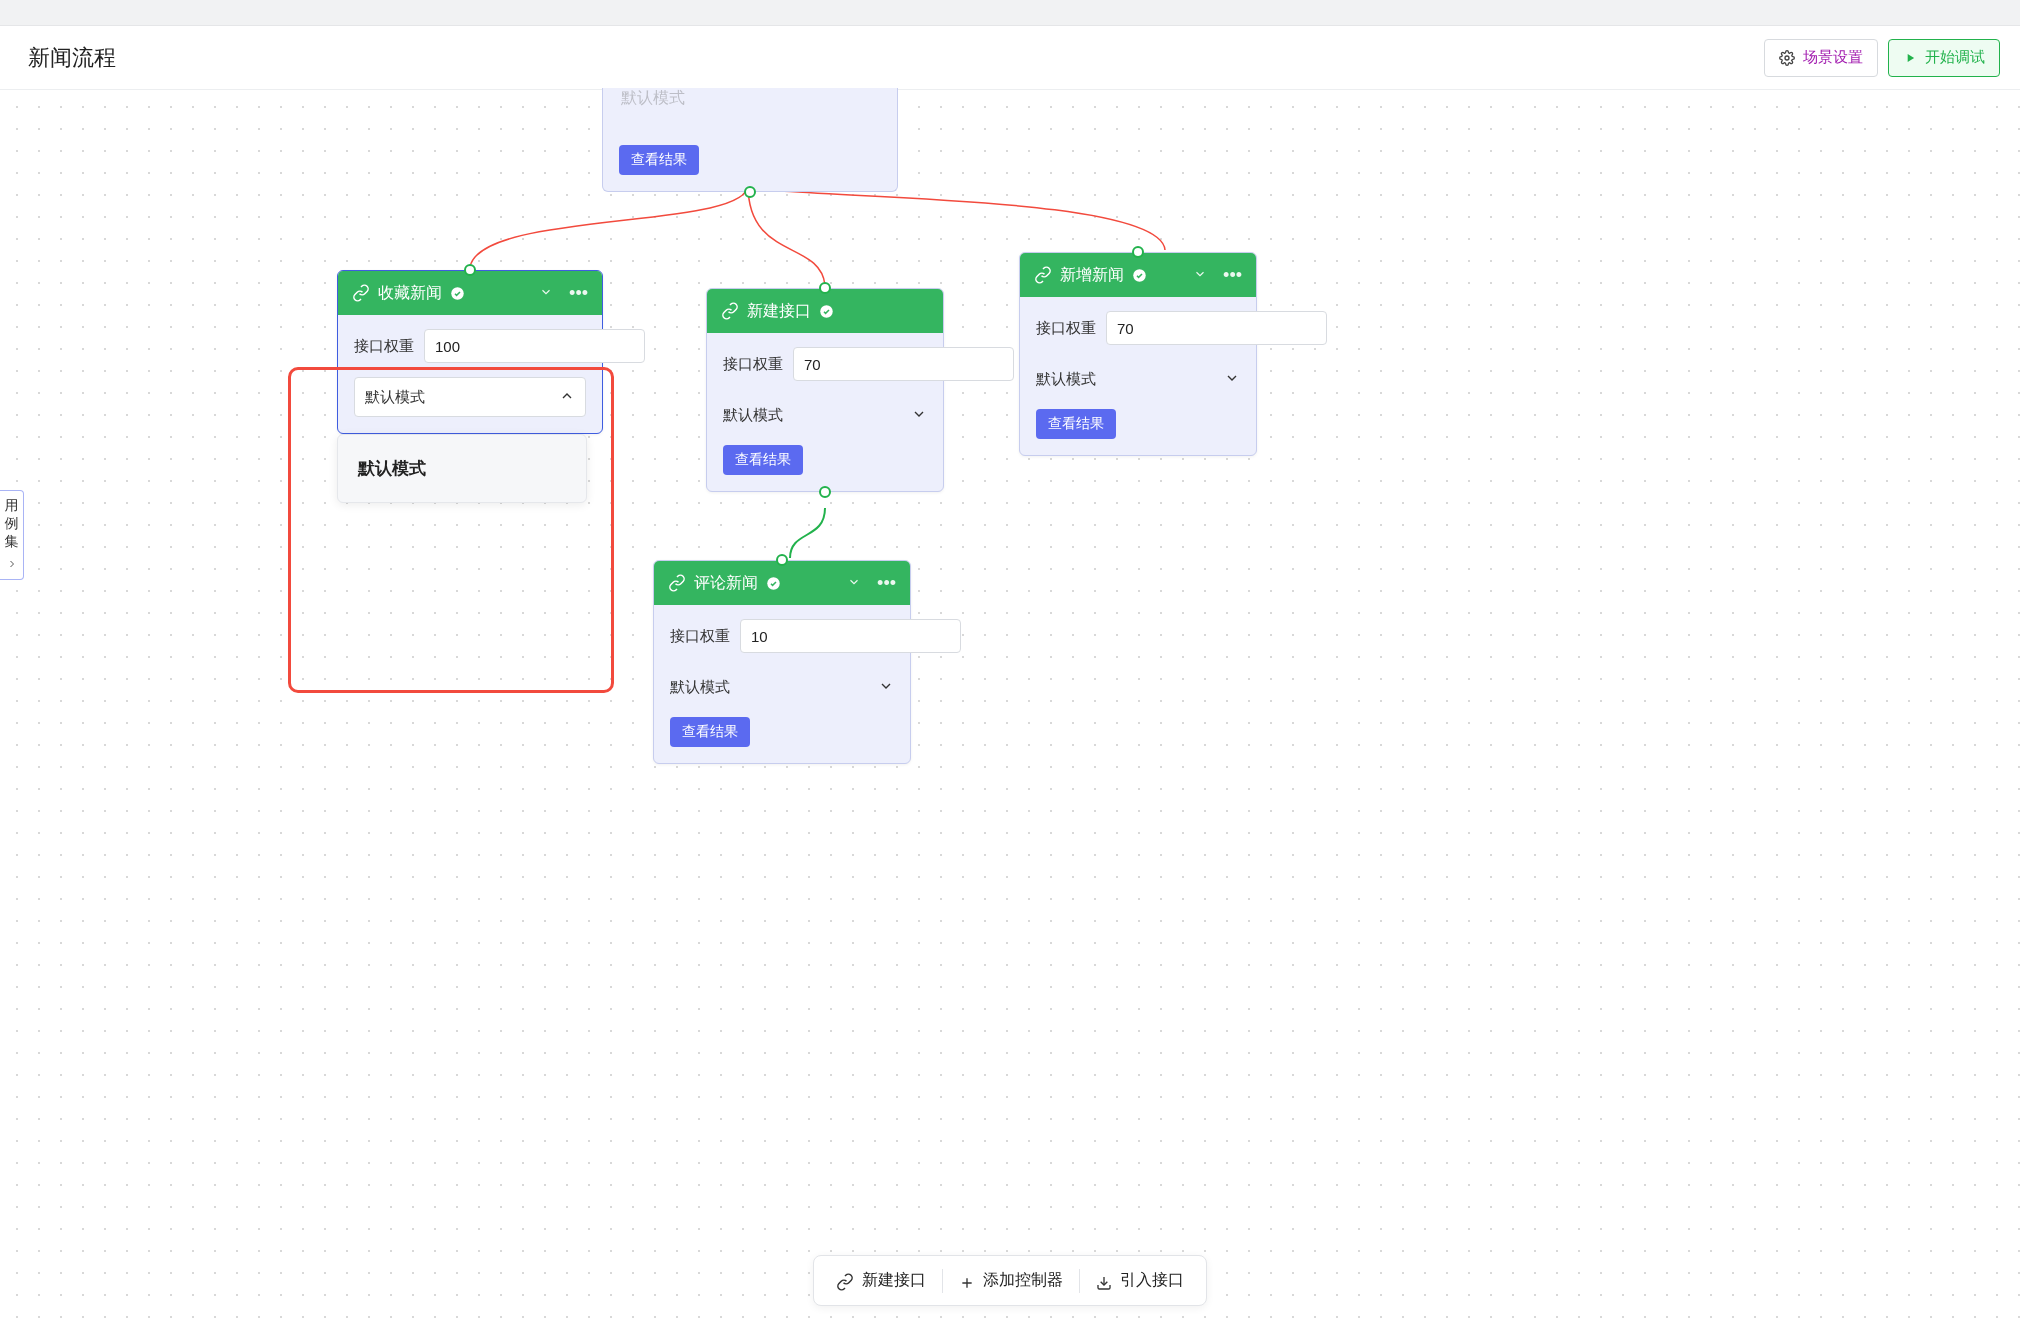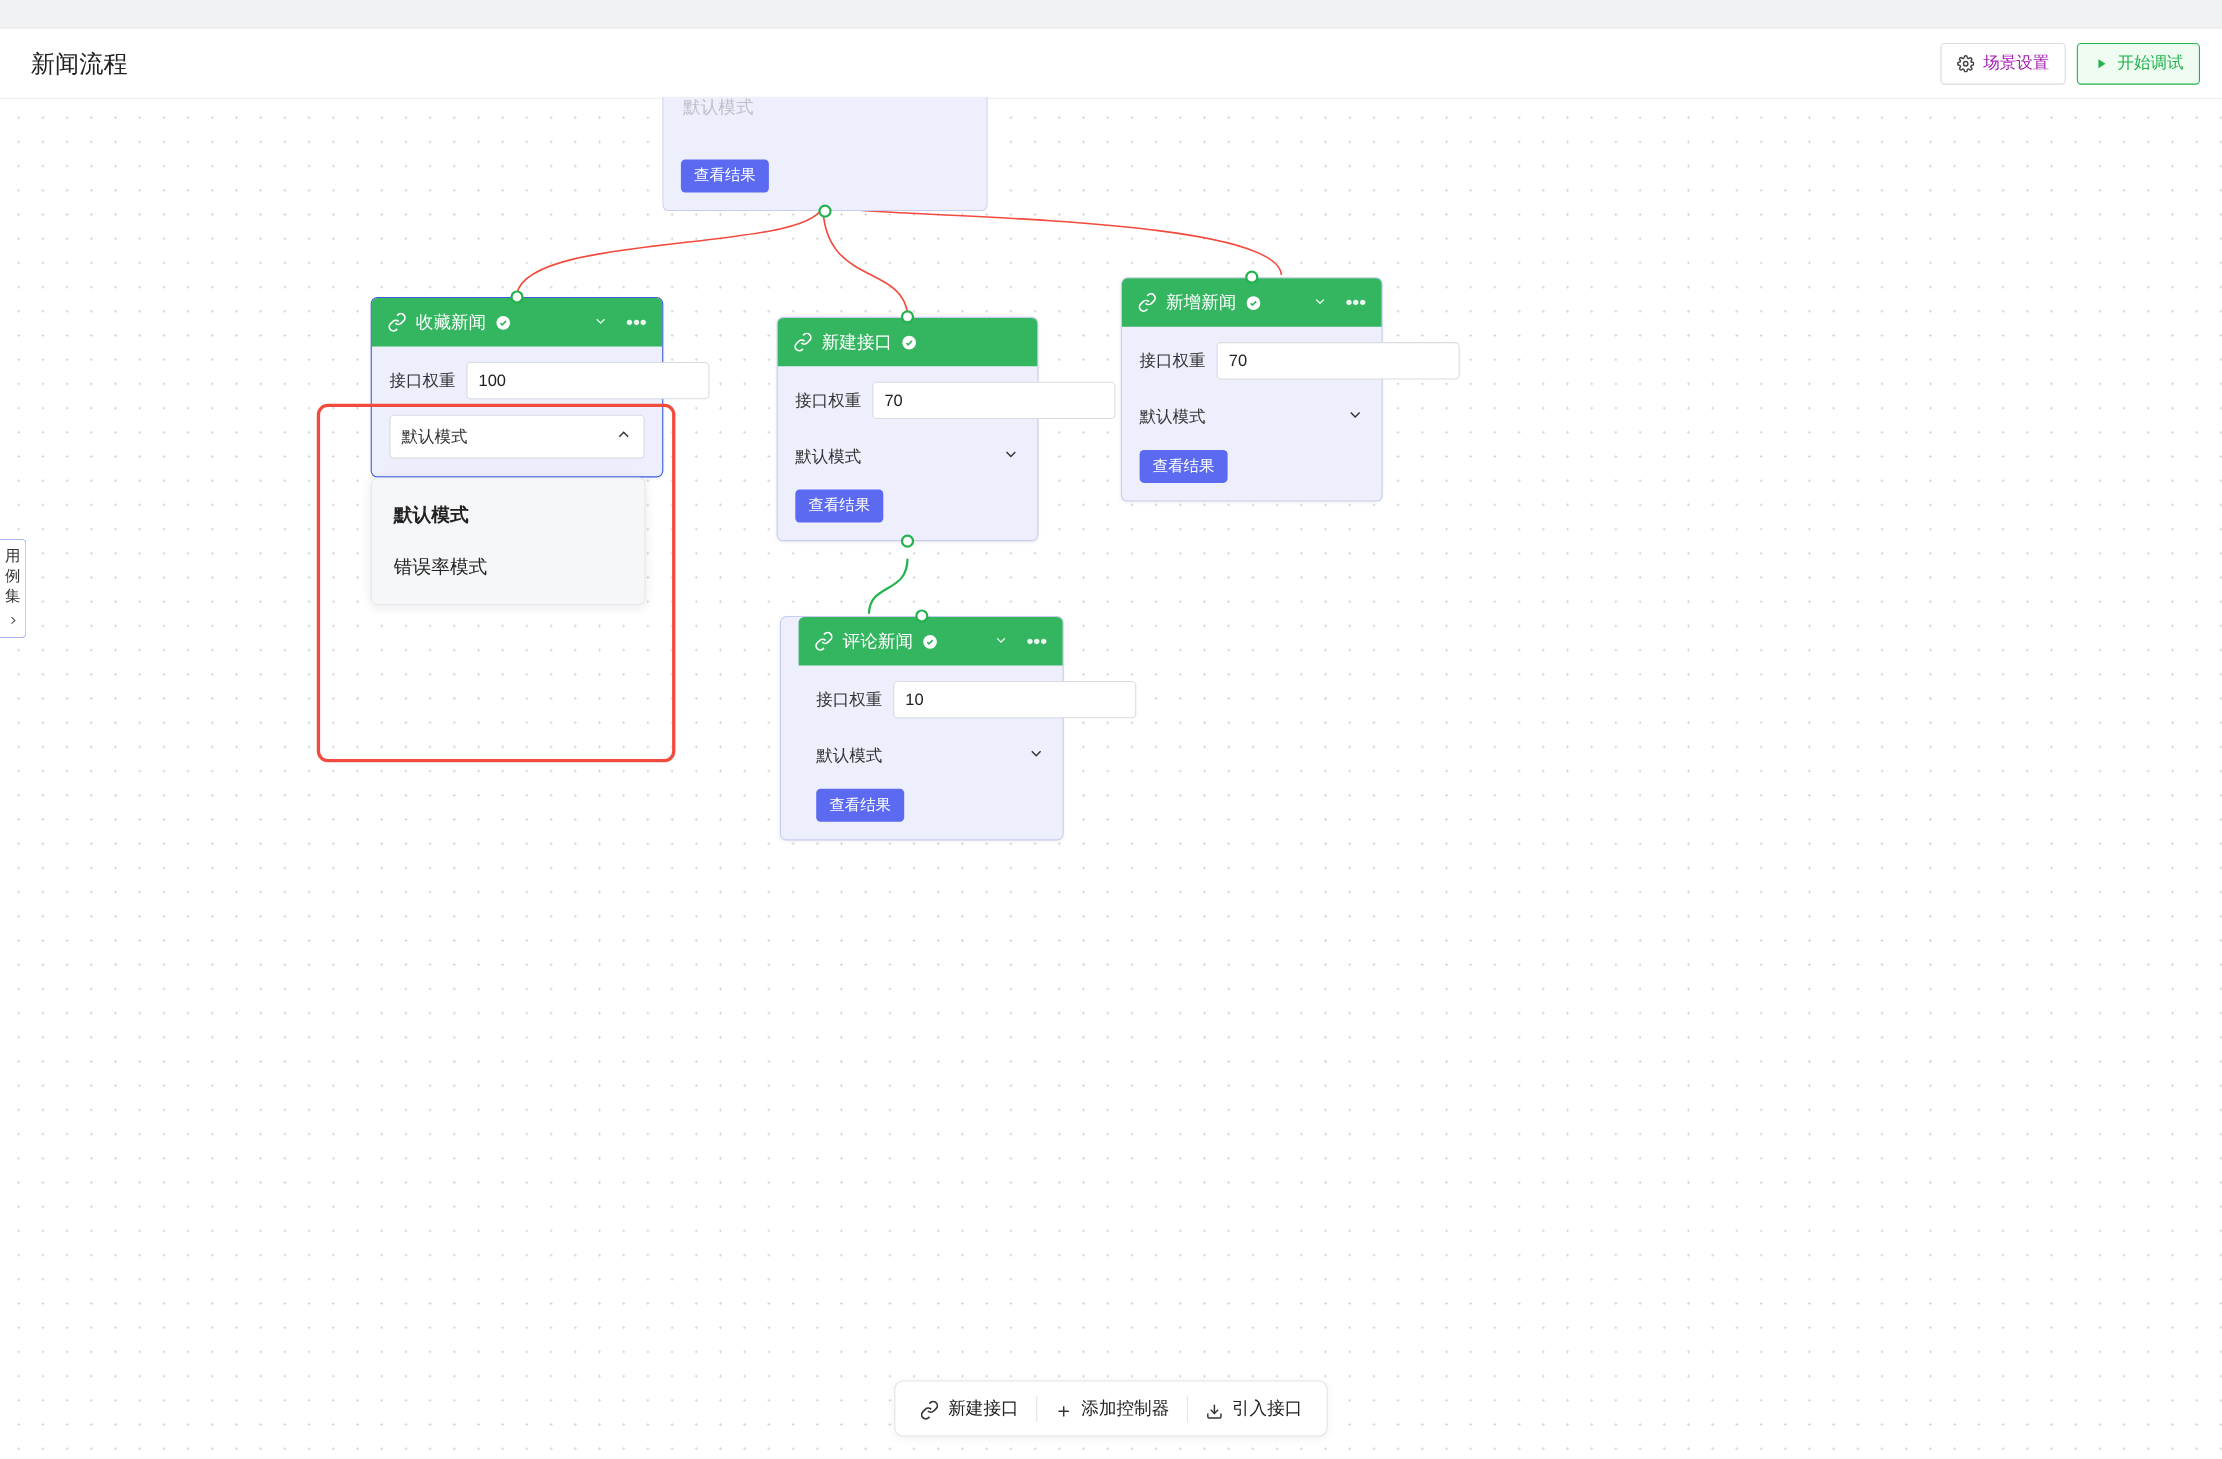--- a/index.html
+++ b/index.html
@@ -173,21 +173,20 @@
         <span>默认模式</span>
         <span class="mode-chev"><svg width="16" height="16" viewBox="0 0 24 24" fill="none" stroke="#333" stroke-width="2">
               <path d="M18 15l-6-6-6 6"></path>
             </svg></span>
       </div>
     </div>
   </div>
 
   <div class="dropdown" style="left:337px; top:344px; width:250px;">
     <div class="dropdown-item sel">默认模式</div>
-    <div class="dropdown-item">错误率模式</div>
   </div>
 
   <div class="highlight-box" style="left:288px; top:277px; width:326px; height:326px;"></div>
 
   <div class="node" style="left:706px; top:198px; width:238px;">
     <div class="handle top"></div>
     <div class="node-head">
       <span class="head-ico">
           <svg width="18" height="18" viewBox="0 0 24 24" fill="none" stroke="#fff" stroke-width="2">
             <path d="M10 13a5 5 0 0 0 7.07 0l3-3a5 5 0 0 0-7.07-7.07l-1 1"></path>
@@ -247,21 +246,21 @@
       <div class="mode-row">
         <span>默认模式</span>
         <span class="mode-chev"><svg width="16" height="16" viewBox="0 0 24 24" fill="none" stroke="#333" stroke-width="2">
               <path d="M6 9l6 6 6-6"></path>
             </svg></span>
       </div>
       <button class="view-btn">查看结果</button>
     </div>
   </div>
 
-  <div class="node" style="left:709px; top:470px; width:258px;padding-left:16px;">
+  <div class="node" style="left:653px; top:470px; width:258px;">
     <div class="handle top"></div>
     <div class="node-head">
       <span class="head-ico">
           <svg width="18" height="18" viewBox="0 0 24 24" fill="none" stroke="#fff" stroke-width="2">
             <path d="M10 13a5 5 0 0 0 7.07 0l3-3a5 5 0 0 0-7.07-7.07l-1 1"></path>
             <path d="M14 11a5 5 0 0 0-7.07 0l-3 3a5 5 0 0 0 7.07 7.07l1-1"></path>
           </svg>
         </span>
       <span class="node-title">
         <span>评论新闻</span>

